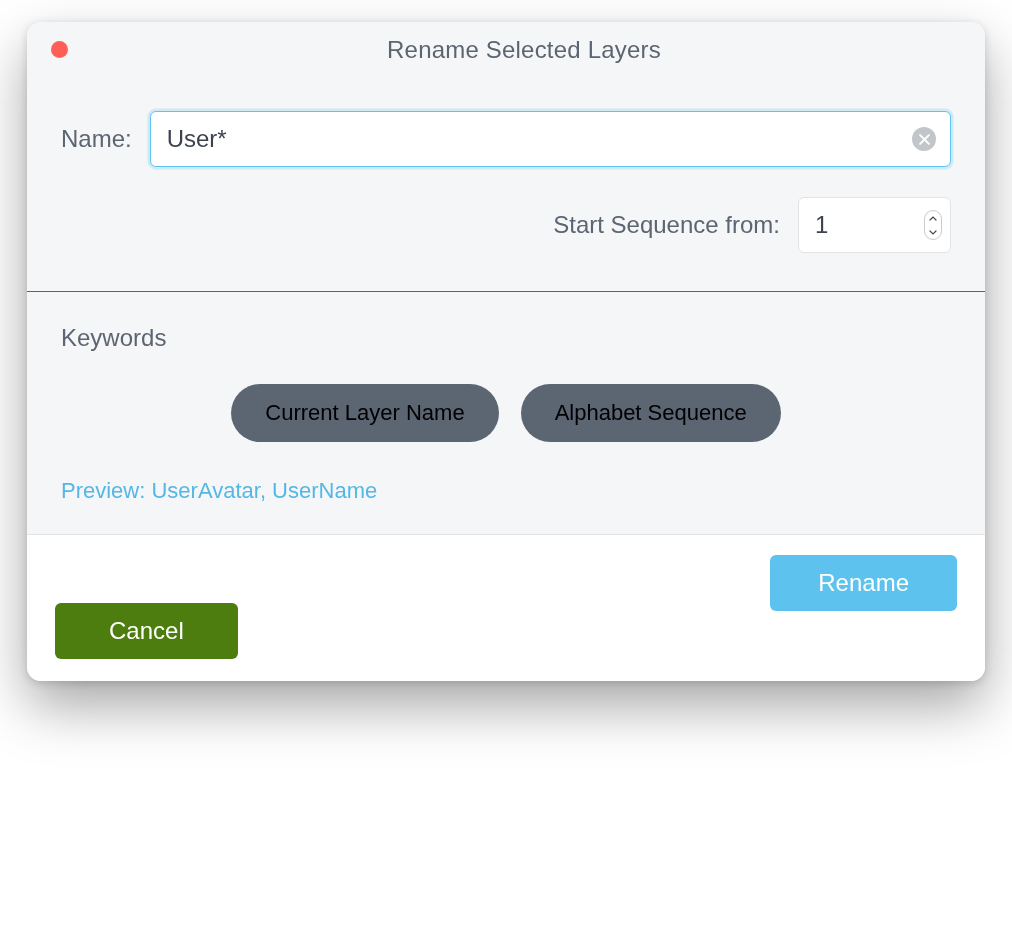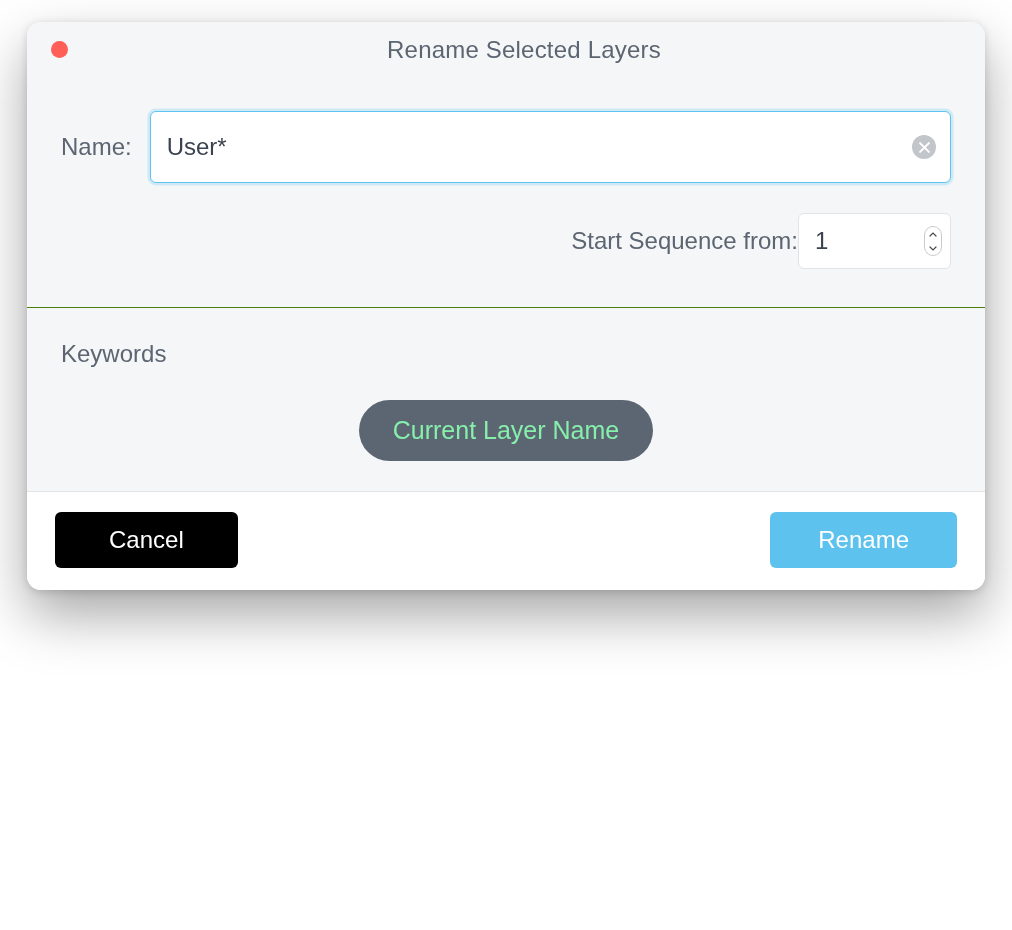--- a/index.html
+++ b/index.html
@@ -65,21 +65,21 @@
     }
     .name-input-wrap {
       flex: 1;
       position: relative;
       display: flex;
       align-items: center;
       background: #ffffff;
       border: 1.5px solid #5ec3ef;
       box-shadow: 0 0 0 2.5px rgba(94,195,239,0.25);
       border-radius: 6px;
-      height: 72px;
+      height: 56px;
       padding: 0 52px 0 16px;
     }
     .name-input {
       flex: 1;
       border: none;
       outline: none;
       font-size: 24px;
       color: #3c4350;
       font-family: inherit;
       background: transparent;
@@ -99,20 +99,21 @@
       cursor: pointer;
     }
     .clear-icon svg {
       width: 11px;
       height: 11px;
     }
     .sequence-row {
       display: flex;
       align-items: center;
       justify-content: flex-end;
+      gap: 18px;
       margin-top: 30px;
     }
     .sequence-label {
       color: #5c6572;
       font-size: 24px;
       font-weight: 400;
     }
     .sequence-input-wrap {
       width: 153px;
       height: 56px;
@@ -175,22 +176,22 @@
     }
     .pills-container {
       display: flex;
       flex-wrap: wrap;
       gap: 22px;
       justify-content: center;
       padding: 0 30px;
     }
     .pill {
       background: #5c6572;
-      color: #86efac;
-      font-size: 25px;
+      color: #000000;
+      font-size: 22px;
       font-weight: 400;
       padding: 16px 34px;
       border-radius: 999px;
       cursor: pointer;
       white-space: nowrap;
     }
     .preview-text {
       color: #54b7e6;
       font-size: 22px;
       margin-top: 36px;
@@ -206,22 +207,23 @@
       height: 56px;
       padding: 0 54px;
       border-radius: 6px;
       font-size: 24px;
       font-weight: 400;
       border: none;
       cursor: pointer;
       font-family: inherit;
     }
     .btn-cancel {
-      background: #000000;
+      background: #4d7c0f;
       color: #ffffff;
+      margin-top: 48px;
     }
     .btn-rename {
       background: #5dc2ee;
       color: #ffffff;
       padding: 8px 48px;
     }
   </style>
 </head>
 <body>
 
@@ -261,20 +263,22 @@
           </div>
         </div>
       </div>
     </div>
   </div>
 
   <div class="content-keywords">
     <div class="keywords-label">Keywords</div>
     <div class="pills-container">
       <div class="pill">Current Layer Name</div>
+      <div class="pill">Alphabet Sequence</div>
     </div>
+    <div class="preview-text">Preview: UserAvatar, UserName</div>
   </div>
 
   <div class="footer">
     <button class="btn btn-cancel">Cancel</button>
     <button class="btn btn-rename">Rename</button>
   </div>
 </div>
 
 </body></html>

